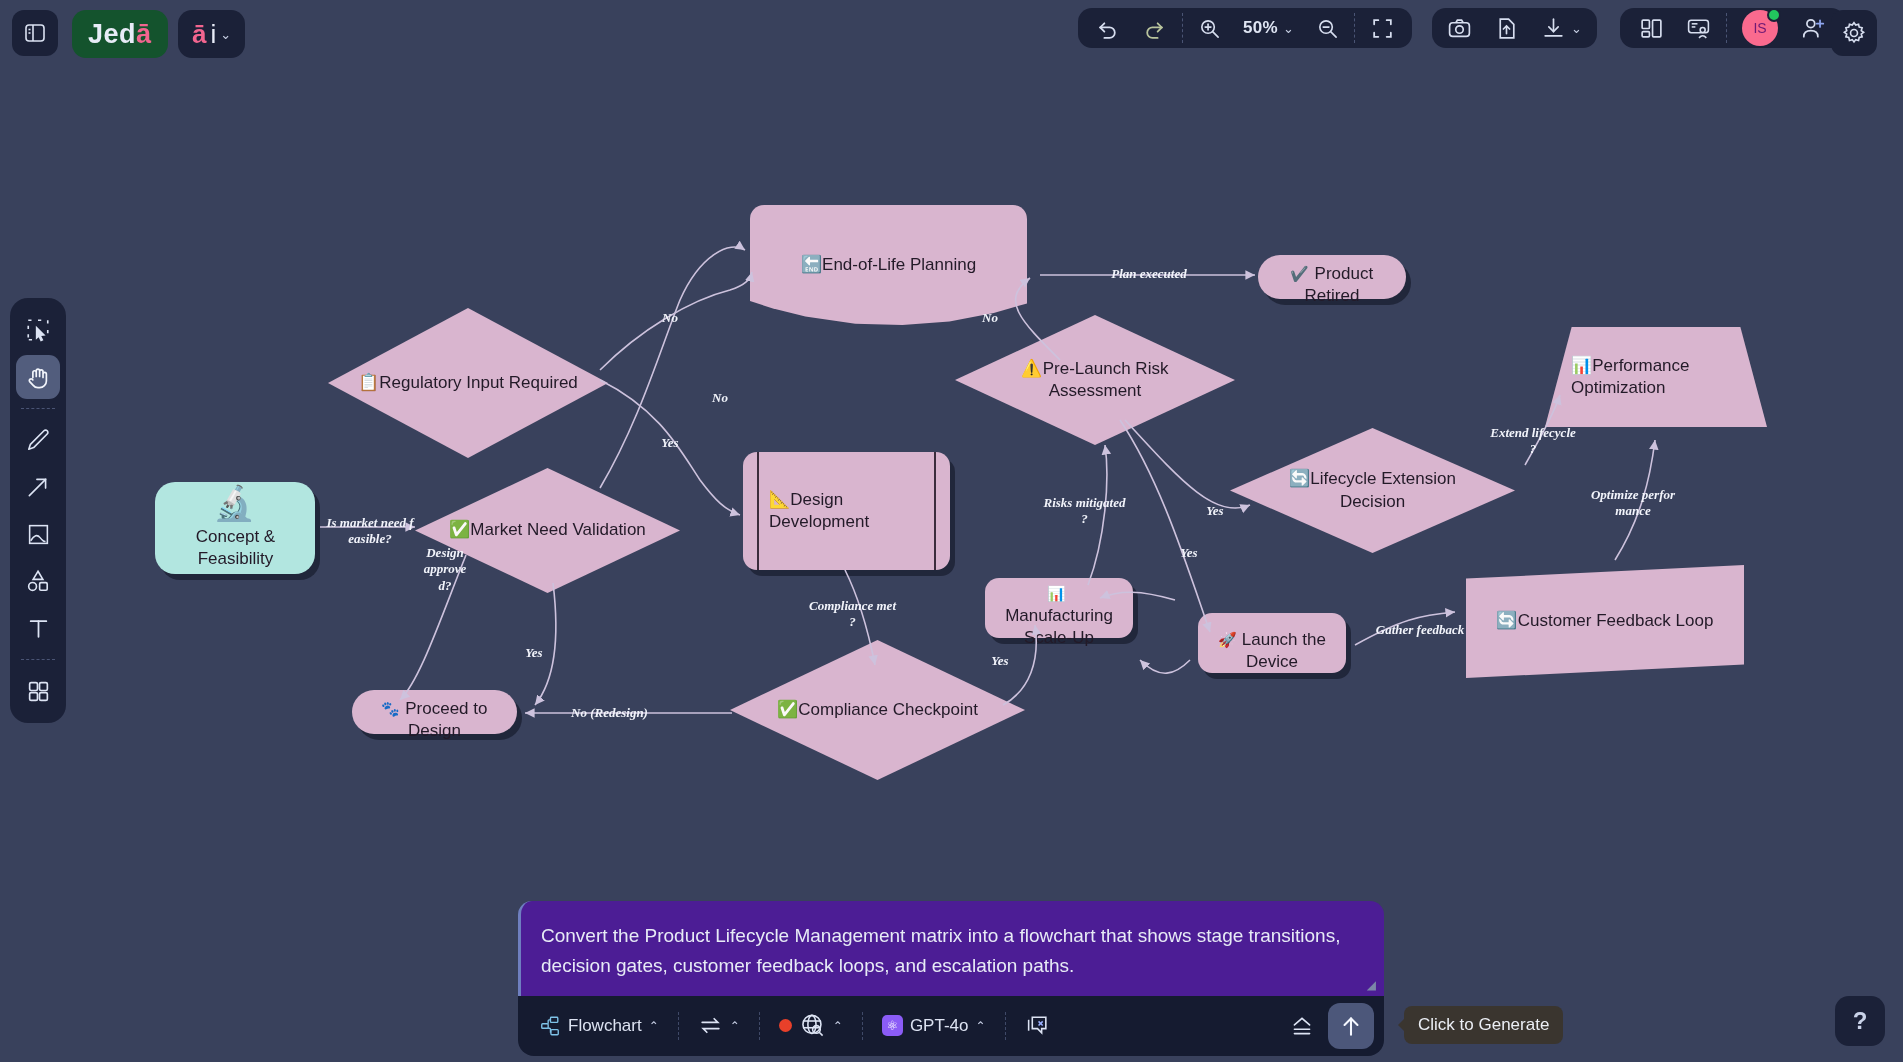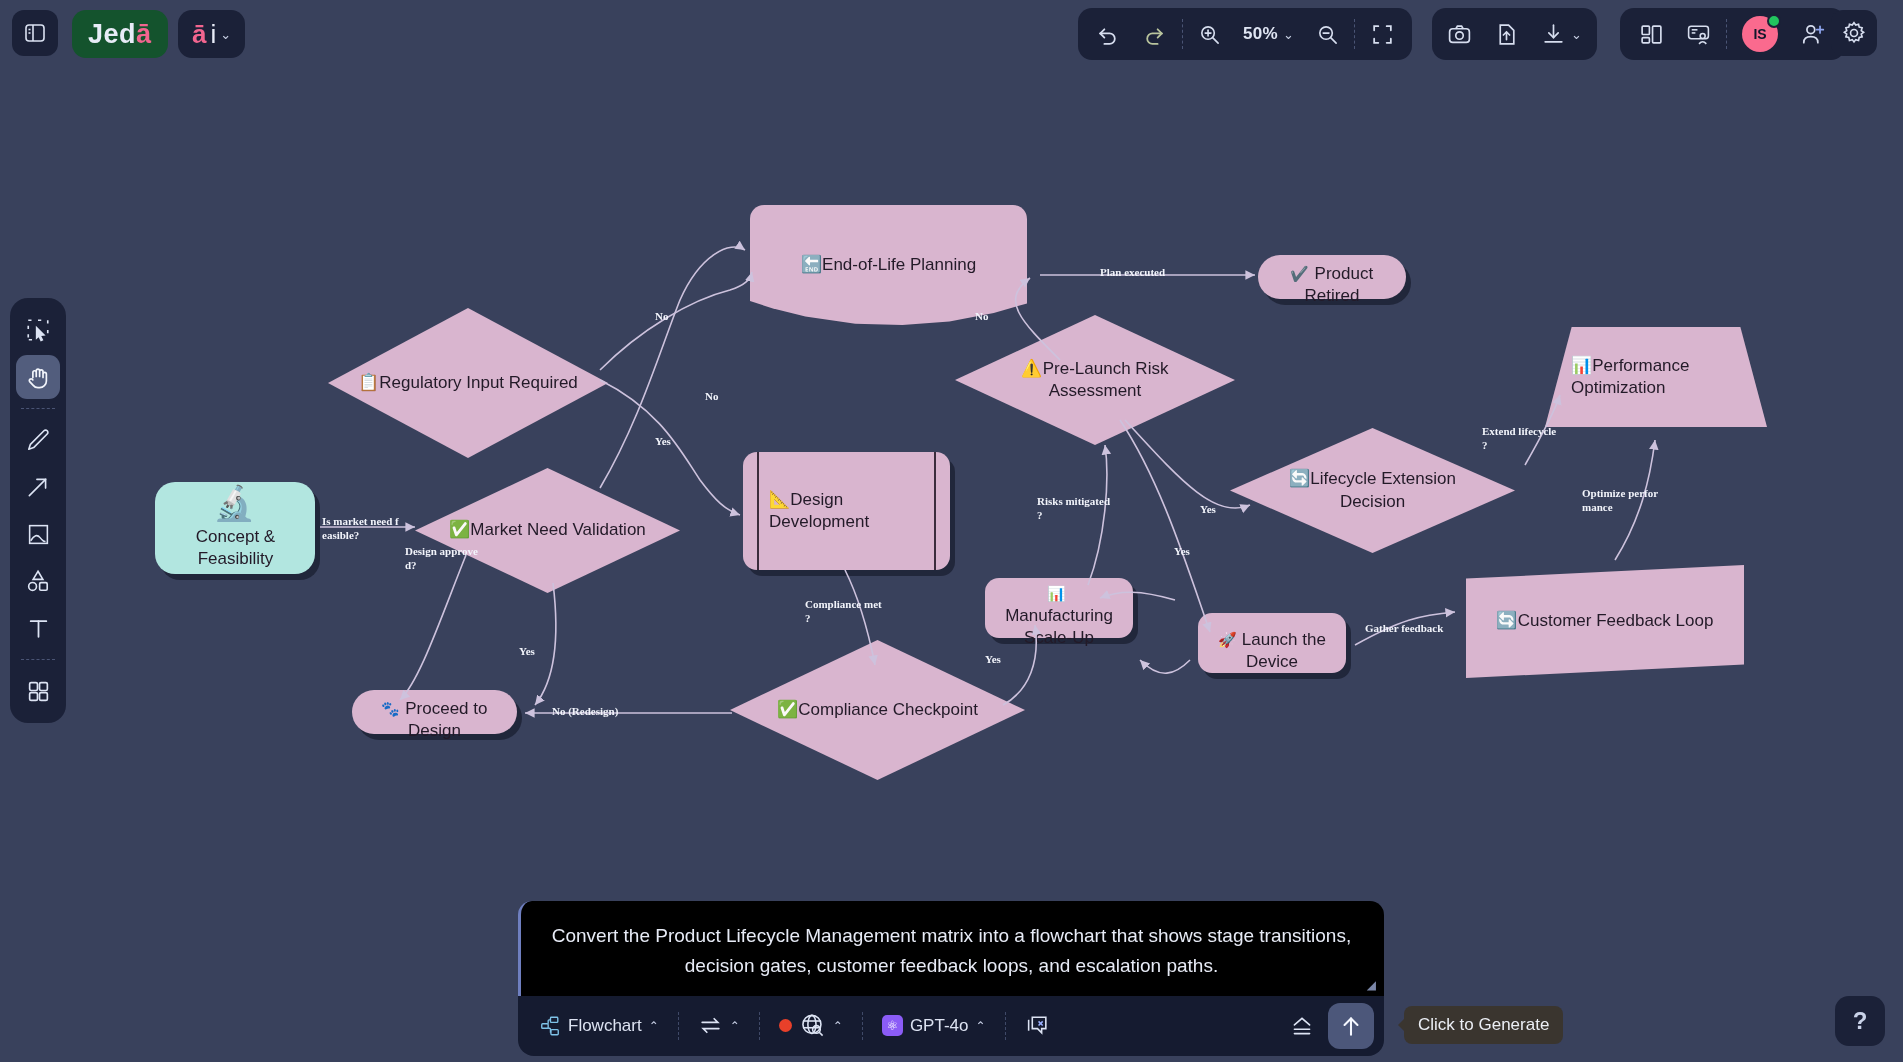--- a/index.html
+++ b/index.html
@@ -8,21 +8,21 @@
     background: #39415c;
     font-family: "Liberation Sans", sans-serif;
     overflow: hidden;
   }
   #app { position: relative; width: 1903px; height: 1062px; background: #39415c; }
 
   
   .topbar { position: absolute; top: 0; left: 0; width: 1903px; height: 62px; z-index: 40; }
   .tb-pill {
     position: absolute; display: flex; align-items: center;
-    background: #1b2138; border-radius: 14px; height: 52px;
+    background: #1b2138; border-radius: 14px; height: 40px;
   }
   .sq-btn {
     width: 46px; height: 46px; background: #1b2138; border-radius: 12px;
     display: flex; align-items: center; justify-content: center;
     position: absolute; cursor: pointer;
   }
   .brand {
     position: absolute; height: 48px; background: #14532d; border-radius: 14px;
     display: flex; align-items: center; justify-content: center;
     padding: 0 16px; cursor: pointer;
@@ -36,21 +36,21 @@
   .ai-a { font-size: 26px; font-weight: 600; color: #f2658f; }
   .ai-i { font-size: 26px; font-weight: 500; color: #e8ecf7; }
   .tb-item { padding: 0 11px; height: 48px; display: flex; align-items: center; gap: 5px; cursor: pointer; }
   .divider-v { width: 0; border-left: 1px dashed #4a5474; height: 30px; margin: 0 4px; }
   .zoom-val { font-size: 17px; font-weight: 700; color: #dfe5f3; letter-spacing: .3px; }
   .chev { font-size: 13px; color: #c8d0e4; }
 
   .avatar {
     width: 36px; height: 36px; border-radius: 50%; background: #fa6a8e;
     display: flex; align-items: center; justify-content: center;
-    color: #0f172a; font-size: 14px; font-weight: 700; position: relative;
+    color: #701a75; font-size: 14px; font-weight: 400; position: relative;
   }
   .avatar .dot {
     position: absolute; top: -2px; right: -3px; width: 14px; height: 14px;
     border-radius: 50%; background: #22c55e; border: 2px solid #1b2138;
   }
 
   
   .lefttool {
     position: absolute; left: 10px; top: 298px; width: 56px;
     background: #1b2138; border-radius: 18px; padding: 10px 0;
@@ -109,33 +109,33 @@
     filter: drop-shadow(5px 6px 0 rgba(15,19,33,.5));
   }
   .subr { position: absolute; }
   .subr .sshape {
     position: absolute; inset: 0; background: #d9b5cf; border-radius: 14px;
     box-shadow: 5px 6px 0 rgba(15,19,33,.55);
   }
   .subr .bar { position: absolute; top: 0; bottom: 0; width: 2px; background: #3b2c3c; }
 
   .elabel {
-    position: absolute; color: #f2f4fb; font-size: 11px; font-weight: 700;
-    font-family: "Liberation Serif", serif; 
-    line-height: 1.25; z-index: 8; white-space: pre-line;
+    position: absolute; color: #f2f4fb; font-size: 13px; font-weight: 700;
+    font-family: "Liberation Serif", serif; text-align: center;
+    line-height: 1.25; z-index: 8; white-space: pre-line; font-style: italic;
   }
 
   
   .prompt-wrap {
     position: absolute; left: 518px; top: 901px; width: 866px; z-index: 30;
   }
   .prompt-box {
-    background: #000000; border-radius: 14px 14px 0 0;
+    background: #4c1d95; border-radius: 14px 14px 0 0;
     border-left: 3px solid #6f7fc0;
-    padding: 20px 22px 14px 20px; position: relative; text-align: center;
+    padding: 20px 22px 14px 20px; position: relative;
   }
   .prompt-text { color: #e7ebf6; font-size: 19px; line-height: 1.6; }
   .resize-grip { position: absolute; right: 8px; bottom: 4px; color: #7b87a8; font-size: 12px; }
   .prompt-bar {
     background: #151b30; border-radius: 0 0 16px 16px;
     height: 60px; display: flex; align-items: center; padding: 0 10px; gap: 2px;
   }
   .pb-item { display: flex; align-items: center; gap: 7px; padding: 0 11px; height: 44px; cursor: pointer; }
   .pb-text { color: #dde3f2; font-size: 17px; }
   .pb-sep { width: 0; border-left: 1px dashed #3f4967; height: 28px; margin: 0 6px; }

